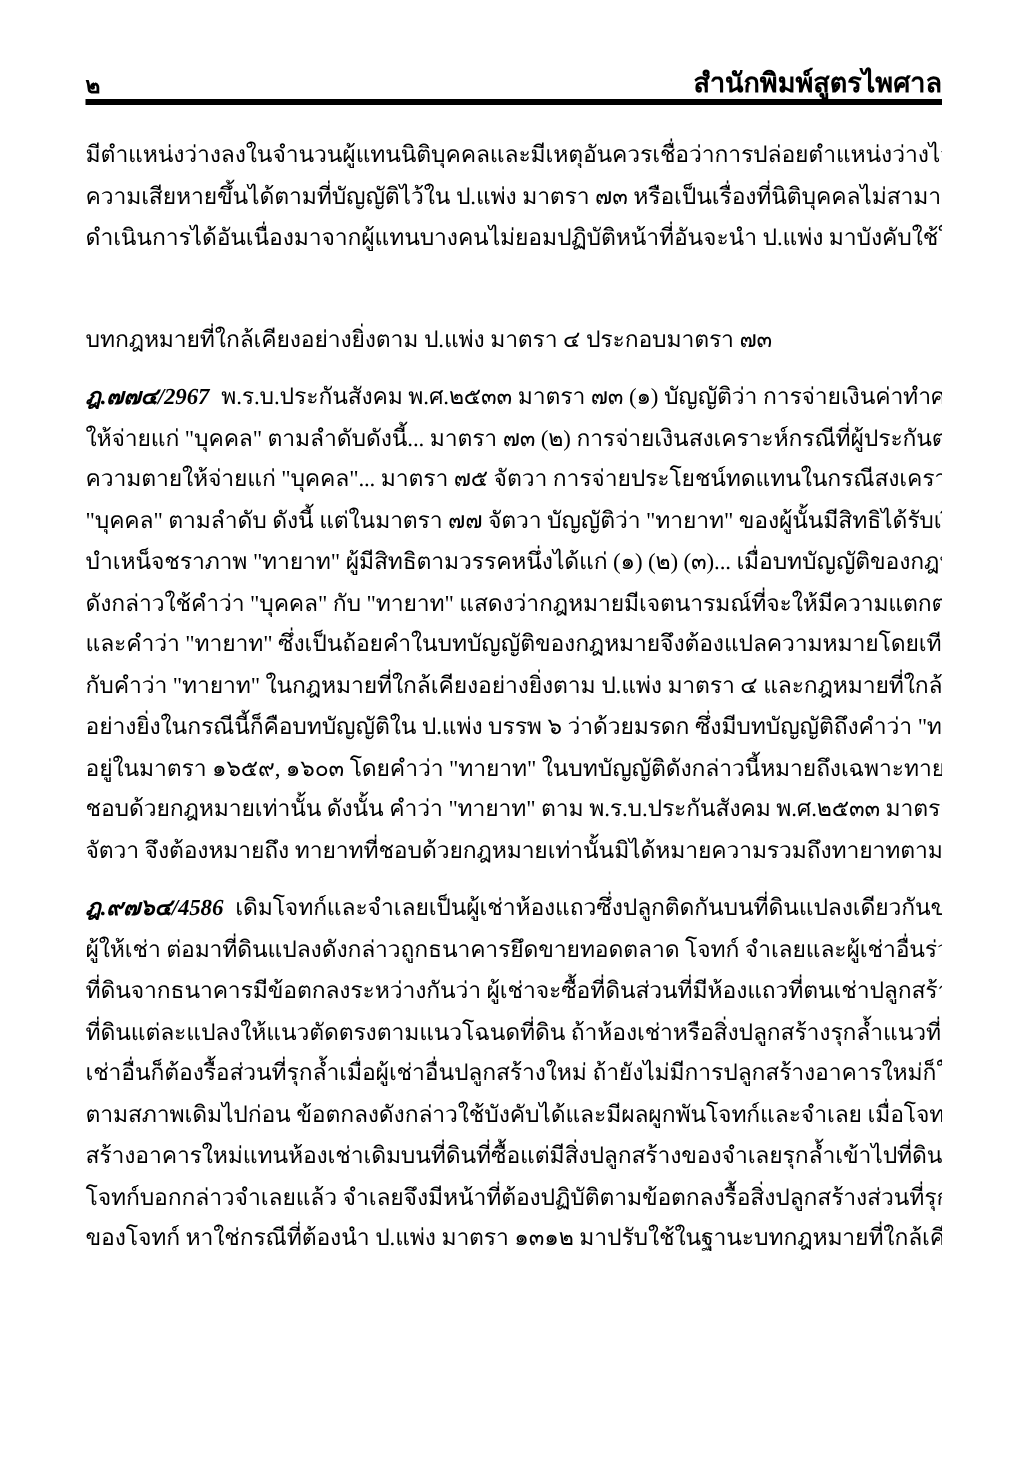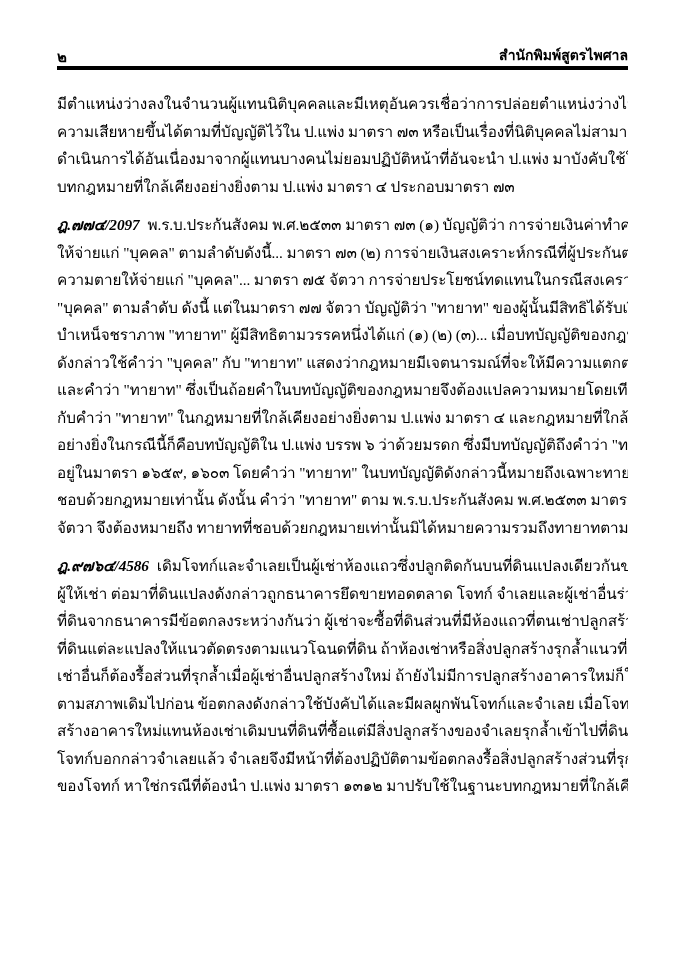--- a/index.html
+++ b/index.html
@@ -33,21 +33,21 @@
     left: 0;
     top: 8px;
     font-size: 15px;
     font-weight: bold;
     line-height: 18px;
   }
   .publisher {
     position: absolute;
     right: 0;
     top: 6px;
-    font-size: 14px;
+    font-size: 18px;
     font-weight: bold;
     line-height: 18px;
     font-family: "Liberation Sans", "DejaVu Sans", sans-serif;
   }
   .header-rule {
     position: absolute;
     left: 0;
     top: 66px;
     width: 571px;
     height: 4px;
@@ -70,20 +70,21 @@
     white-space: nowrap;
     text-align: justify;
     text-align-last: justify;
     width: 571px;
     overflow: hidden;
     font-family: "Liberation Serif", "DejaVu Serif", serif;
     letter-spacing: -0.1px;
   }
   .line.last {
     text-align-last: left;
+    margin-top: 40px;
   }
   .case-no {
     font-weight: bold;
     font-style: italic;
     margin-right: 8px;
   }
 </style>
 </head>
 <body>
 
@@ -97,21 +98,21 @@
   <div class="body-text">
 
     <div class="para">
       <span class="line">มีตำแหน่งว่างลงในจำนวนผู้แทนนิติบุคคลและมีเหตุอันควรเชื่อว่าการปล่อยตำแหน่งว่างไว้น่าจะเกิด</span>
       <span class="line">ความเสียหายขึ้นได้ตามที่บัญญัติไว้ใน ป.แพ่ง มาตรา ๗๓ หรือเป็นเรื่องที่นิติบุคคลไม่สามารถ</span>
       <span class="line">ดำเนินการได้อันเนื่องมาจากผู้แทนบางคนไม่ยอมปฏิบัติหน้าที่อันจะนำ ป.แพ่ง มาบังคับใช้ในฐานะ</span>
       <span class="line last">บทกฎหมายที่ใกล้เคียงอย่างยิ่งตาม ป.แพ่ง มาตรา ๔ ประกอบมาตรา ๗๓</span>
     </div>
 
     <div class="para">
-      <span class="line"><span class="case-no">ฎ.๗๗๔/2097</span><span>พ.ร.บ.ประกันสังคม พ.ศ.๒๕๓๓ มาตรา ๗๓ (๑) บัญญัติว่า การจ่ายเงินค่าทำศพ</span></span>
+      <span class="line"><span class="case-no">ฎ.๗๗๔/2967</span><span>พ.ร.บ.ประกันสังคม พ.ศ.๒๕๓๓ มาตรา ๗๓ (๑) บัญญัติว่า การจ่ายเงินค่าทำศพ</span></span>
       <span class="line">ให้จ่ายแก่ "บุคคล" ตามลำดับดังนี้... มาตรา ๗๓ (๒) การจ่ายเงินสงเคราะห์กรณีที่ผู้ประกันตนถึงแก่</span>
       <span class="line">ความตายให้จ่ายแก่ "บุคคล"... มาตรา ๗๕ จัตวา การจ่ายประโยชน์ทดแทนในกรณีสงเคราะห์บุตรแก่</span>
       <span class="line">"บุคคล"   ตามลำดับ ดังนี้ แต่ในมาตรา ๗๗ จัตวา บัญญัติว่า "ทายาท"   ของผู้นั้นมีสิทธิได้รับเงิน</span>
       <span class="line">บำเหน็จชราภาพ "ทายาท" ผู้มีสิทธิตามวรรคหนึ่งได้แก่ (๑) (๒) (๓)... เมื่อบทบัญญัติของกฎหมาย</span>
       <span class="line">ดังกล่าวใช้คำว่า "บุคคล"  กับ "ทายาท"  แสดงว่ากฎหมายมีเจตนารมณ์ที่จะให้มีความแตกต่างกัน</span>
       <span class="line">และคำว่า "ทายาท" ซึ่งเป็นถ้อยคำในบทบัญญัติของกฎหมายจึงต้องแปลความหมายโดยเทียบเคียง</span>
       <span class="line">กับคำว่า "ทายาท"   ในกฎหมายที่ใกล้เคียงอย่างยิ่งตาม ป.แพ่ง มาตรา ๔ และกฎหมายที่ใกล้เคียง</span>
       <span class="line">อย่างยิ่งในกรณีนี้ก็คือบทบัญญัติใน ป.แพ่ง บรรพ ๖ ว่าด้วยมรดก ซึ่งมีบทบัญญัติถึงคำว่า "ทายาท"</span>
       <span class="line">อยู่ในมาตรา ๑๖๕๙, ๑๖๐๓ โดยคำว่า "ทายาท"  ในบทบัญญัติดังกล่าวนี้หมายถึงเฉพาะทายาทที่</span>
       <span class="line">ชอบด้วยกฎหมายเท่านั้น ดังนั้น คำว่า "ทายาท"  ตาม พ.ร.บ.ประกันสังคม พ.ศ.๒๕๓๓ มาตรา ๗๗</span>

